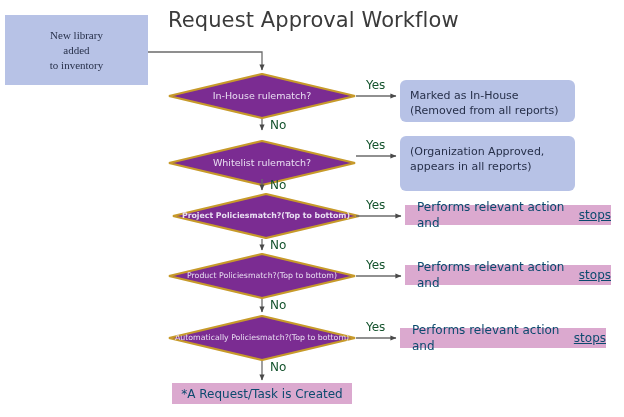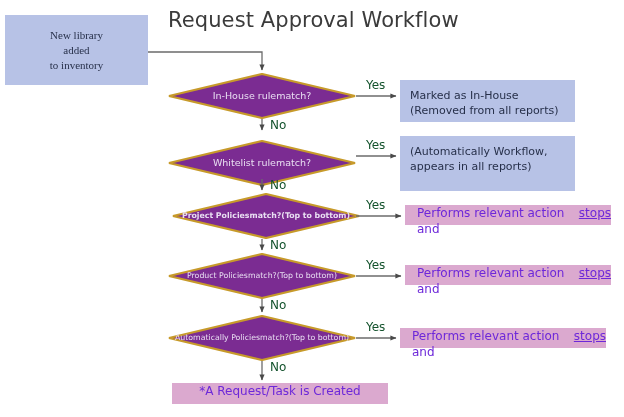--- a/index.html
+++ b/index.html
@@ -37,30 +37,32 @@
   .bluebox.centered {
     display: flex;
     align-items: center;
     justify-content: center;
     text-align: center;
     font-family: Liberation Serif, serif;
   }
   .bluebox.lefted {
     padding: 8px 0 4px 10px;
     text-align: left;
+    border-radius: 6px;
   }
   
   .pinkbox {
     position: absolute;
     background: #dba9cf;
-    color: #6d28d9;
+    color: #0c4a6e;
     font-size: 12px;
     line-height: 16px;
     box-sizing: border-box;
     display: flex;
+    align-items: center;
   }
   .pinkbox.padleft { padding-left: 12px; }
   .pinkbox.centertext {
     justify-content: center;
     text-align: center;
   }
   .u { text-decoration: underline; }
   
   .diamond {
     position: absolute;
@@ -167,40 +169,40 @@
       <div>(Top to bottom)</div>
     </div>
   </div>
 
   <div class="bluebox lefted" style="left:400px; top:80px; width:175px; height:42px;">
     <div>Marked as In-House</div>
     <div>(Removed from all reports)</div>
   </div>
 
   <div class="bluebox lefted" style="left:400px; top:136px; width:175px; height:55px;">
-    <div>(Automatically Workflow,</div>
+    <div>(Organization Approved,</div>
     <div>appears in all reports)</div>
   </div>
 
   <div class="pinkbox padleft" style="left:405px; top:205px; width:206px; height:20px;">
     <span>Performs relevant action and </span>
       <span class="u">stops</span>
   </div>
 
   <div class="pinkbox padleft" style="left:405px; top:265px; width:206px; height:20px;">
     <span>Performs relevant action and </span>
       <span class="u">stops</span>
   </div>
 
   <div class="pinkbox padleft" style="left:400px; top:328px; width:206px; height:20px;">
     <span>Performs relevant action and </span>
       <span class="u">stops</span>
   </div>
 
-  <div class="pinkbox centertext" style="left:172px; top:383px; width:216px; height:21px;">
+  <div class="pinkbox centertext" style="left:172px; top:383px; width:180px; height:21px;">
     <span>*A Request/Task is Created</span>
   </div>
 
   <svg class="conn">
     <defs>
       <marker id="arrow" markerWidth="7" markerHeight="7" refX="5.6" refY="2.6" orient="auto" markerUnits="userSpaceOnUse">
         <path d="M0,0 L6,2.6 L0,5.2 z" fill="#4a4a4a"></path>
       </marker>
     </defs>
     <g stroke="#6b6b6b" stroke-width="1.3" fill="none">

